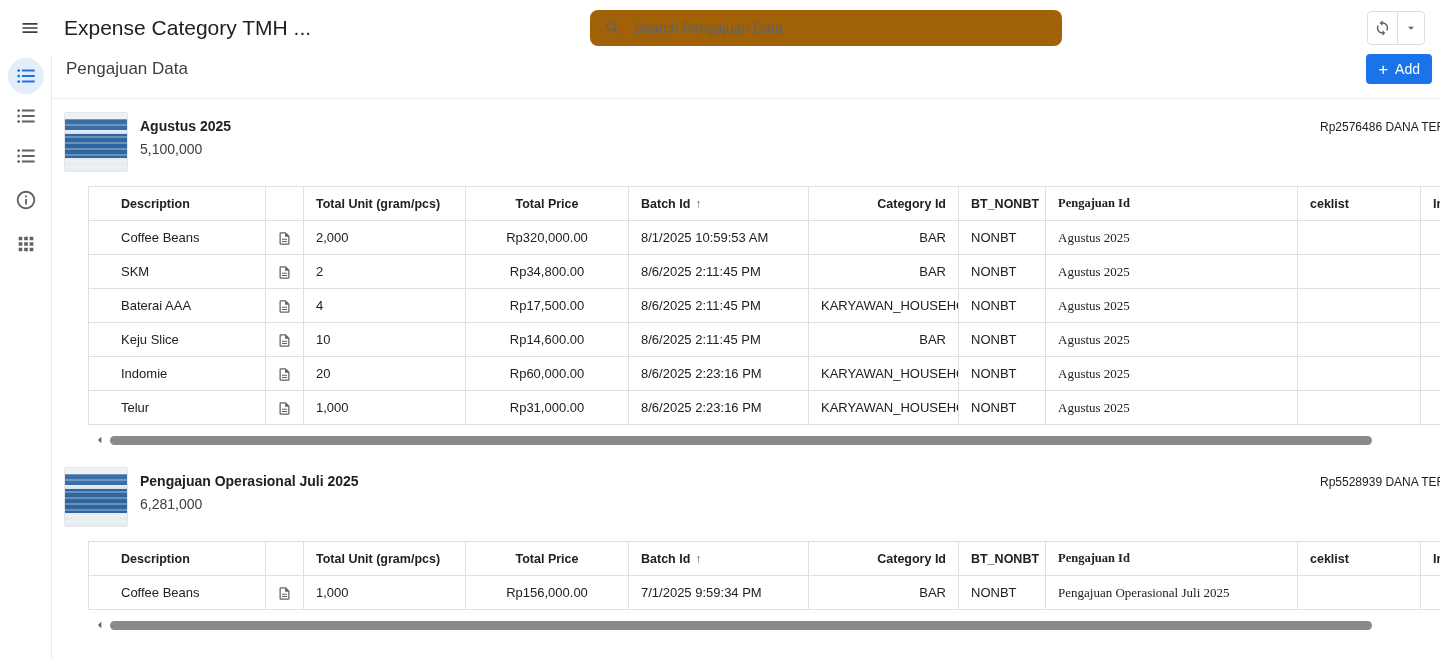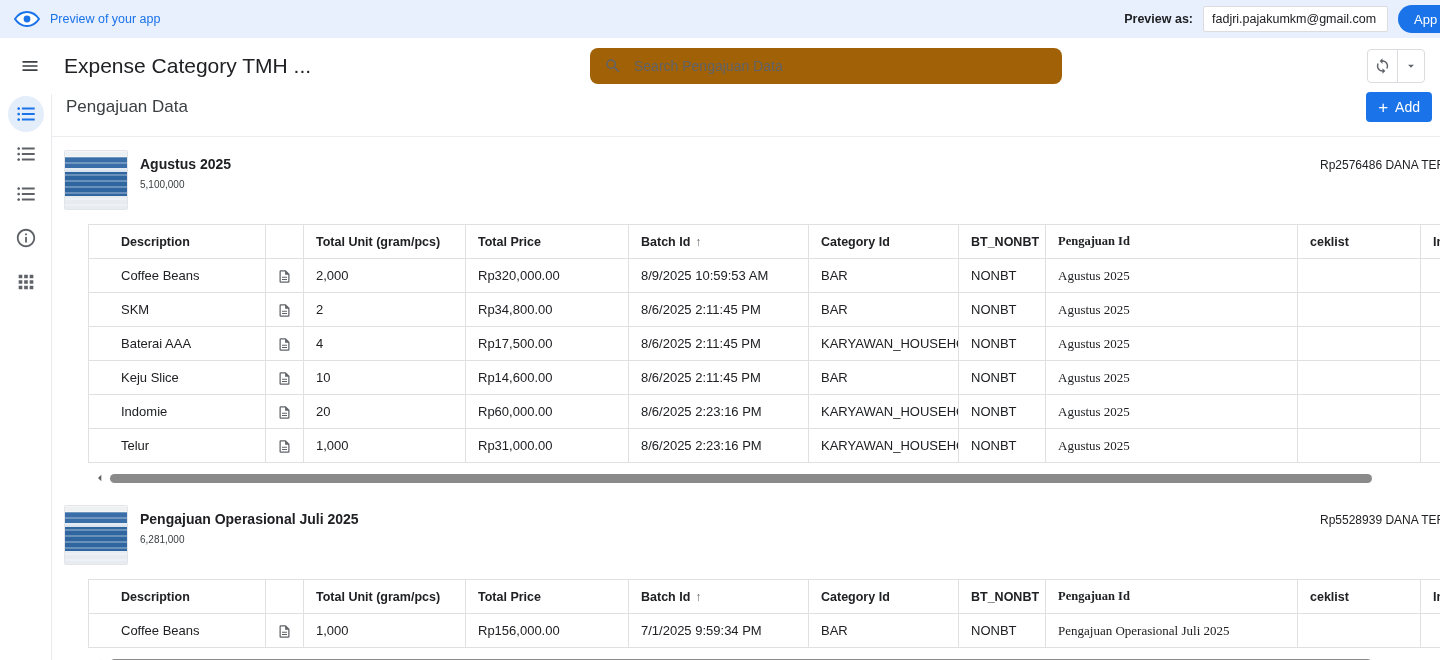--- a/index.html
+++ b/index.html
@@ -44,64 +44,51 @@
 
   
   .group-header { position:relative; display:flex; align-items:flex-start; padding:13px 0 14px 12px; }
   .thumb { width:64px; height:60px; border-radius:2px; flex:0 0 auto; cursor:pointer;
     background:
       repeating-linear-gradient(to bottom, rgba(255,255,255,.28) 0 2px, rgba(255,255,255,0) 2px 6px),
       linear-gradient(to bottom, #eef1f4 0 12%, #3a6ea8 12% 30%, #d9e3ee 30% 36%, #2f66a0 36% 76%, #e7ecf1 76% 100%);
     box-shadow:0 0 0 1px #e3e5e8 inset; }
   .group-titles { margin-left:12px; padding-top:6px; }
   .group-title { font-size:14px; font-weight:bold; color:#202124; }
-  .group-subtitle { font-size:10px; color:#3c4043; margin-top:7px; }
+  .group-subtitle { font-size:14px; color:#3c4043; margin-top:7px; }
   .group-summary { position:absolute; left:1268px; top:21px; font-size:12px; color:#202124; white-space:nowrap; }
 
   .table-wrap { margin-left:36px; }
   table { border-collapse:collapse; table-layout:fixed; width:1560px; }
   th, td { border:1px solid #e0e0e0; height:34px; padding:0 12px; text-align:left; vertical-align:middle; overflow:hidden; white-space:nowrap; font-size:13px; color:#202124; }
   th { font-size:12.5px; font-weight:bold; }
   .col-desc { width:177px;padding-left:32px; }
   .col-icon { width:38px; text-align:center; padding:0; }
   .col-unit { width:162px; }
-  .col-price { width:163px; }
+  .col-price { width:163px;text-align:center; }
   .col-batch { width:180px; }
-  .col-cat { width:150px; }
+  .col-cat { width:150px;text-align:right; }
   .col-bt { width:87px; }
   .col-peng { width:252px;font-family:Liberation Serif, serif; }
   .col-ceklist { width:123px;margin-top:9px; }
   .col-im { width:228px; }
   td.col-icon svg { vertical-align:middle; }
   .sort-arrow { color:#5f6368; font-size:12px; margin-left:5px; font-weight:normal; }
   tbody tr { cursor:pointer; }
 
   .hscroll { display:flex; align-items:center; height:12px; margin:9px 0 8px 40px; }
   .hscroll-arrow { display:flex; align-items:center; cursor:pointer; }
   .hscroll-track { flex:1; height:9px; position:relative; margin-left:2px; }
   .hscroll-thumb { position:absolute; left:0; top:0; height:9px; width:1262px; border-radius:5px; background:#8a8a8a; cursor:grab; }
 </style>
 </head>
 <body>
 
 <div class="page">
 
-  <div class="preview-bar">
-    <span style="display:flex;">
-      <svg width="26" height="18" viewBox="0 0 26 18">
-        <path d="M13 2 C7 2 3 6 1 9 C3 12 7 16 13 16 C19 16 23 12 25 9 C23 6 19 2 13 2 Z" fill="#ffffff" stroke="#1a73e8" stroke-width="2"></path>
-        <circle cx="13" cy="9" r="3.4" fill="#1a73e8"></circle>
-      </svg>
-    </span>
-    <span class="preview-label">Preview of your app</span>
-    <span class="preview-spacer"></span>
-    <span class="preview-as-label">Preview as:</span>
-    <input class="preview-as-input" value="fadjri.pajakumkm@gmail.com" style="">
-    <button class="app-pill">App</button>
-  </div>
 
   <div class="app-bar">
     <button class="icon-btn hamburger">
       <svg width="20" height="20" viewBox="0 0 24 24" fill="#3c4043">
           <path d="M3 6h18v2H3zM3 11h18v2H3zM3 16h18v2H3z"></path>
         </svg>
     </button>
     <div class="app-title">Expense Category TMH ...</div>
     <div class="search-box">
       <span style="display:flex;">
@@ -191,21 +178,21 @@
                   </tr>
                 </thead>
         <tbody>
                   <tr>
                     <td class="col-desc">Coffee Beans</td>
                     <td class="col-icon"><svg viewBox="0 0 24 24" width="15" height="15">
                         <path fill="#5f6368" d="M14 2H6a2 2 0 0 0-2 2v16a2 2 0 0 0 2 2h12a2 2 0 0 0 2-2V8l-6-6zm4 18H6V4h7v5h5v11zM8 12.5h8V14H8v-1.5zm0 3.5h8v1.5H8V16z"></path>
                       </svg></td>
                     <td class="col-unit">2,000</td>
                     <td class="col-price">Rp320,000.00</td>
-                    <td class="col-batch">8/9/2025 10:59:53 AM</td>
+                    <td class="col-batch">8/1/2025 10:59:53 AM</td>
                     <td class="col-cat">BAR</td>
                     <td class="col-bt">NONBT</td>
                     <td class="col-peng">Agustus 2025</td>
                     <td class="col-ceklist"></td>
                     <td class="col-im"></td>
                   </tr>
                   <tr>
                     <td class="col-desc">SKM</td>
                     <td class="col-icon"><svg viewBox="0 0 24 24" width="15" height="15">
                         <path fill="#5f6368" d="M14 2H6a2 2 0 0 0-2 2v16a2 2 0 0 0 2 2h12a2 2 0 0 0 2-2V8l-6-6zm4 18H6V4h7v5h5v11zM8 12.5h8V14H8v-1.5zm0 3.5h8v1.5H8V16z"></path>

